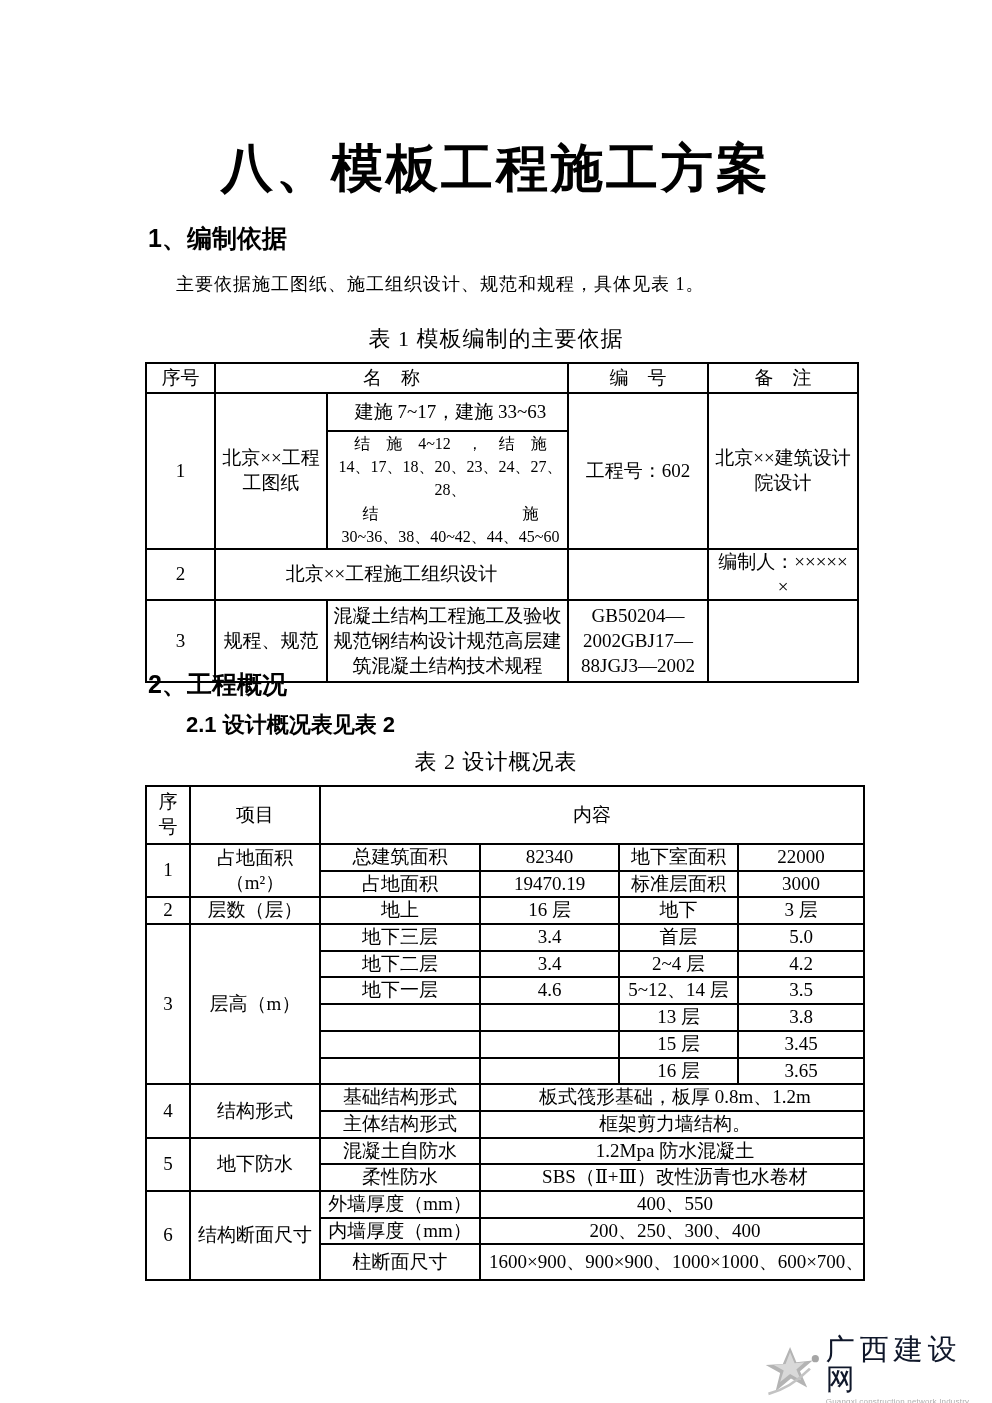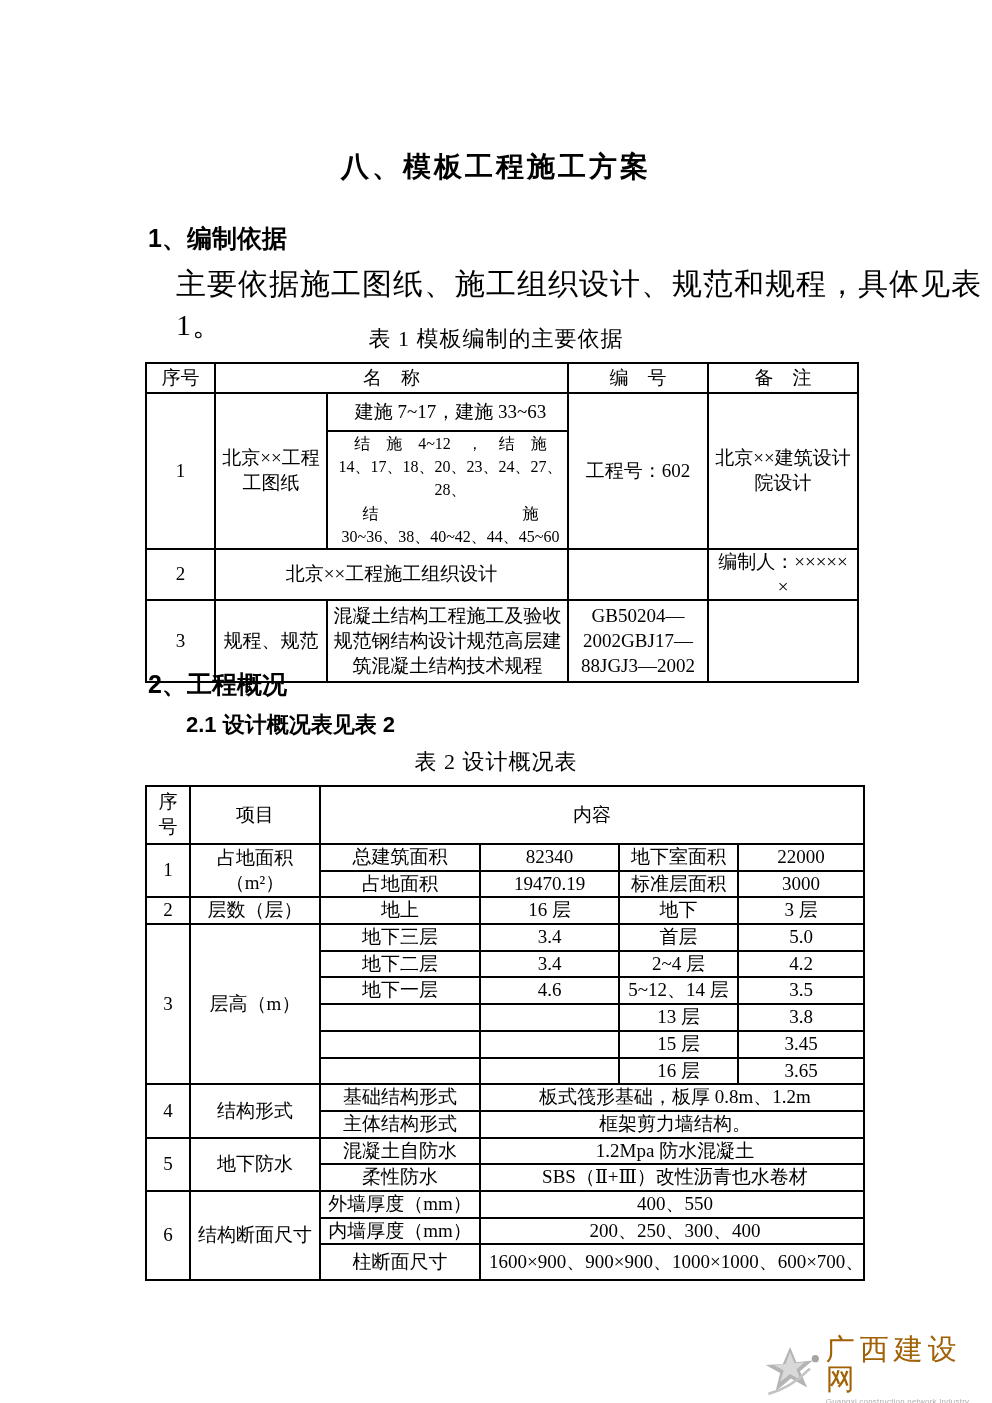--- a/index.html
+++ b/index.html
@@ -1,34 +1,34 @@
 <!DOCTYPE html>
 <html><head>
 <meta charset="utf-8">
 <style>
   html,body { margin:0; padding:0; background:#fff; }
   .page {
     position:relative; width:992px; height:1403px; background:#ffffff;
     font-family:"Liberation Serif","DejaVu Serif",serif; color:#000; overflow:hidden;
   }
   .doc-title {
-    position:absolute; left:0; right:0; top:130px; margin:18px;
+    position:absolute; left:0; right:0; top:130px; margin:4px;
     text-align:center; font-family:"Liberation Sans","DejaVu Sans",sans-serif;
-    font-weight:900; font-size:28px; letter-spacing:3px;
+    font-weight:900; font-size:52px; letter-spacing:3px;
   }
   .h2 {
     position:absolute; margin:0;
     font-family:"Liberation Sans","DejaVu Sans",sans-serif;
     font-weight:900; font-size:25px;
   }
   .h2.s1 { left:148px; top:222px; }
   .h2.s2 { left:148px; top:668px; }
   .par {
-    position:absolute; left:176px; top:264px; margin:0;
-    font-size:30px; letter-spacing:1px;
+    position:absolute; left:176px; top:272px; margin:0;
+    font-size:18px; letter-spacing:1px;
   }
   .subhead {
     position:absolute; left:186px; top:710px; margin:0;
     font-family:"Liberation Sans","DejaVu Sans",sans-serif;
     font-weight:bold; font-size:22px;
   }
   .tcap {
     position:absolute; left:0; right:0; margin:0;
     text-align:center; font-size:22px; letter-spacing:1px;
   }
@@ -45,21 +45,21 @@
   }
   .pre    { white-space:pre-line; }
   .al     { text-align:left; padding-left:8px !important;margin-top:24px; }
   .sm     { font-size:16px !important; line-height:1.45 !important; }
   .nowrap { white-space:nowrap; }
   .watermark {
     position:absolute; left:763px; top:1334px; width:228px;
     display:flex; align-items:center; gap:5px;
   }
   .wm-brand {
-    font-size:29px; color:#a16207; letter-spacing:5px;
+    font-size:29px; color:#0f172a; letter-spacing:5px;
     font-family:"Liberation Serif","DejaVu Serif",serif; line-height:1.05;
   }
   .wm-tagline {
     font-size:8px; color:#adadad; letter-spacing:0.2px; margin-top:2px;
     font-family:"Liberation Sans","DejaVu Sans",sans-serif;
   }
 </style>
 </head>
 <body>
 

